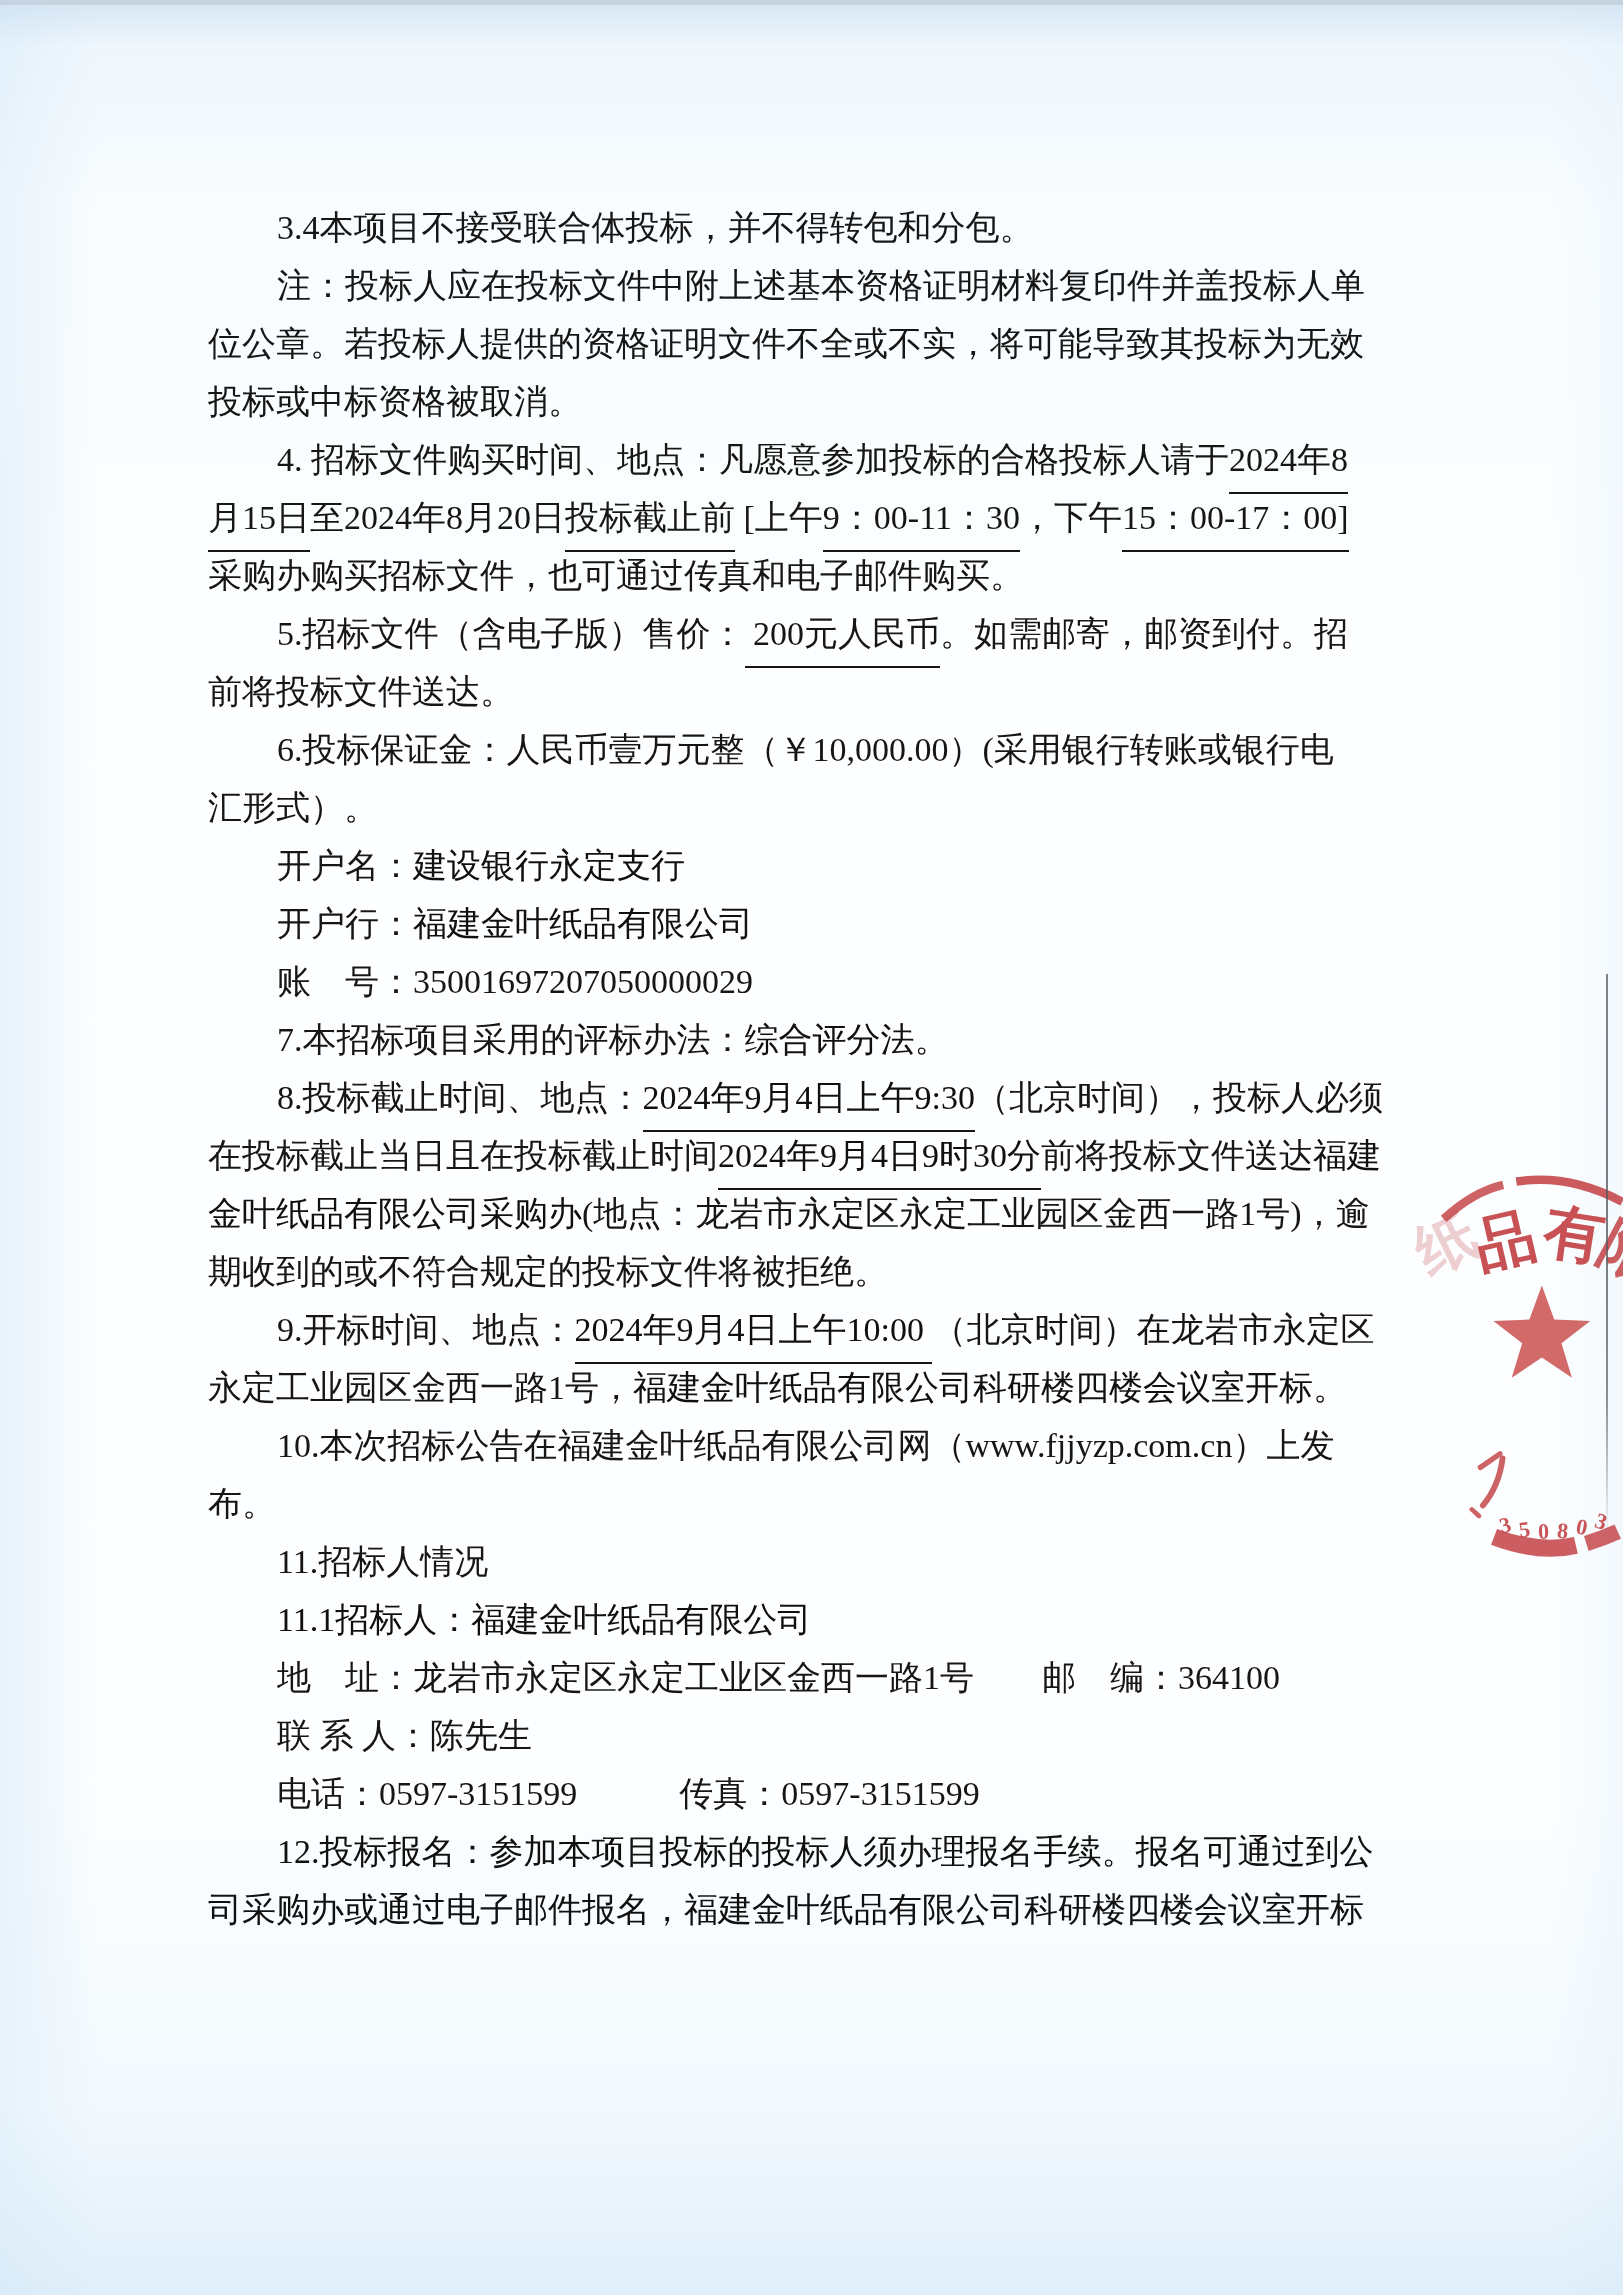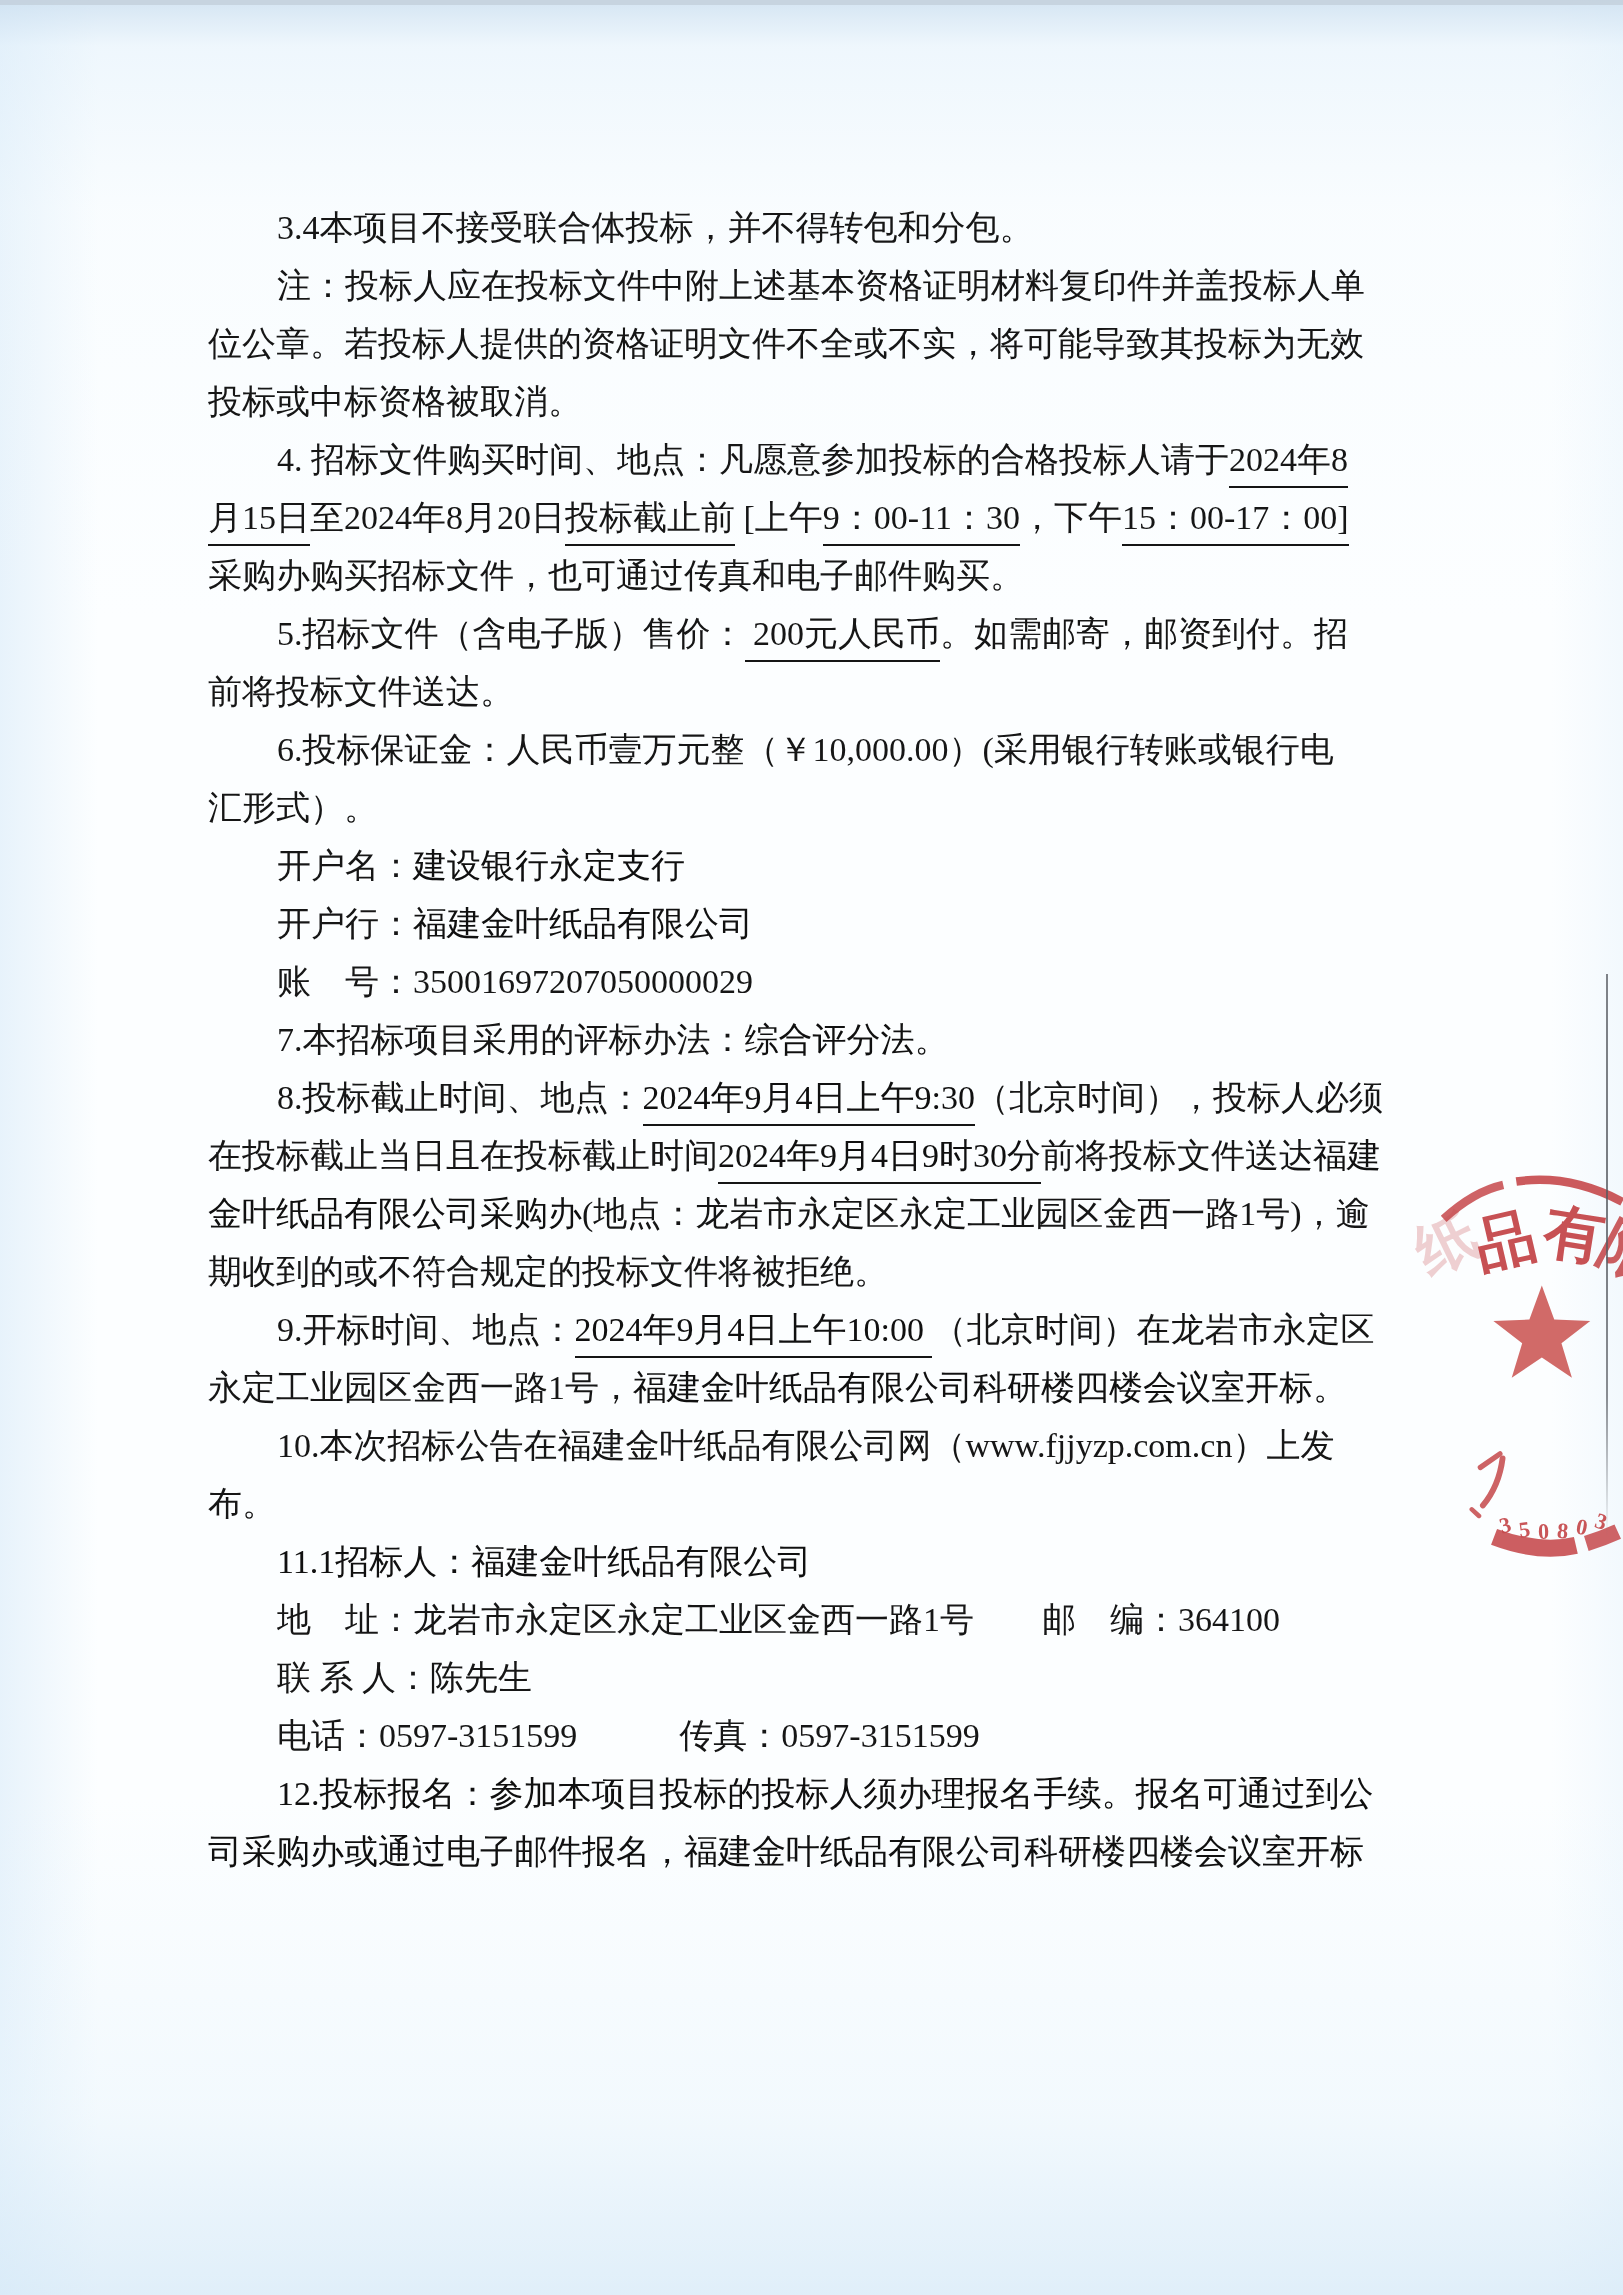--- a/index.html
+++ b/index.html
@@ -12,21 +12,21 @@
       linear-gradient(90deg,  rgba(214,233,248,.55) 0px, rgba(255,255,255,0) 98px),
       linear-gradient(270deg, rgba(222,238,250,.32) 0px, rgba(255,255,255,0) 72px);
     font-family:"Liberation Serif","DejaVu Serif",serif;
     color:#161616;
   }
   .top-edge{position:absolute;top:0;left:0;width:100%;height:4.6px;background:#c2ced9;opacity:.75;}
   .doc{position:absolute;left:208px;top:204px;width:1172px;}
   .line{height:58px;font-size:34px;line-height:48px;white-space:pre;}
   .ind{padding-left:69px;}
   .b{font-weight:normal;color:#101010;}
-  .u{border-bottom:2.6px solid #151515;padding-bottom:8px;}
+  .u{border-bottom:2.6px solid #151515;padding-bottom:14px;}
   .vline{
     position:absolute;left:1606px;top:974px;width:2px;height:563px;opacity:.78;
     background:linear-gradient(180deg,#5d6167 0%,#54585e 45%,#6a6e74 75%,rgba(100,104,110,0) 100%);
   }
   .stamp{position:absolute;left:1335px;top:1139px;}
 </style>
 </head>
 <body>
 
 <div class="page">
@@ -49,20 +49,21 @@
       <div class="line ind"><span>账　号：35001697207050000029</span></div>
       <div class="line ind"><span>7.本招标项目采用的评标办法：</span><span class="b">综合评分法</span><span>。</span></div>
       <div class="line ind"><span>8.投标截止时间、地点：</span><span class="b u">2024年9月4日上午9:30</span><span>（北京时间），投标人必须</span></div>
       <div class="line"><span>在投标截止当日且在投标截止时间</span><span class="b u">2024年9月4日9时30分</span><span>前将投标文件送达</span><span class="b">福建</span></div>
       <div class="line"><span class="b">金叶纸品有限公司采购办</span><span>(地点：龙岩市永定区永定工业园区金西一路1号)，逾</span></div>
       <div class="line"><span>期收到的或不符合规定的投标文件将被拒绝。</span></div>
       <div class="line ind"><span>9.开标时间、地点：</span><span class="b u">2024年9月4日上午10:00 </span><span>（北京时间）在龙岩市永定区</span></div>
       <div class="line"><span>永定工业园区金西一路1号，</span><span class="b">福建金叶纸品有限公司科研楼四楼会议室开标。</span></div>
       <div class="line ind"><span>10.本次招标公告在福建金叶纸品有限公司网（www.fjjyzp.com.cn）上发</span></div>
       <div class="line"><span>布。</span></div>
+      <div class="line ind"><span>11.招标人情况</span></div>
       <div class="line ind"><span class="b">11.1招标人：福建金叶纸品有限公司</span></div>
       <div class="line ind"><span>地　址：龙岩市永定区永定工业区金西一路1号　　邮　编：364100</span></div>
       <div class="line ind"><span>联 系 人：陈先生</span></div>
       <div class="line ind"><span>电话：0597-3151599　　　传真：0597-3151599</span></div>
       <div class="line ind"><span class="b">12.投标报名：参加本项目投标的投标人须办理报名手续。报名可通过到公</span></div>
       <div class="line"><span class="b">司采购办或通过电子邮件报名，福建金叶纸品有限公司科研楼四楼会议室开标</span></div>
     </div>
 
   <svg class="stamp" width="288" height="445" viewBox="2040 1740 440 680">
     <g fill="none" stroke="#c5484b" stroke-linecap="butt">

